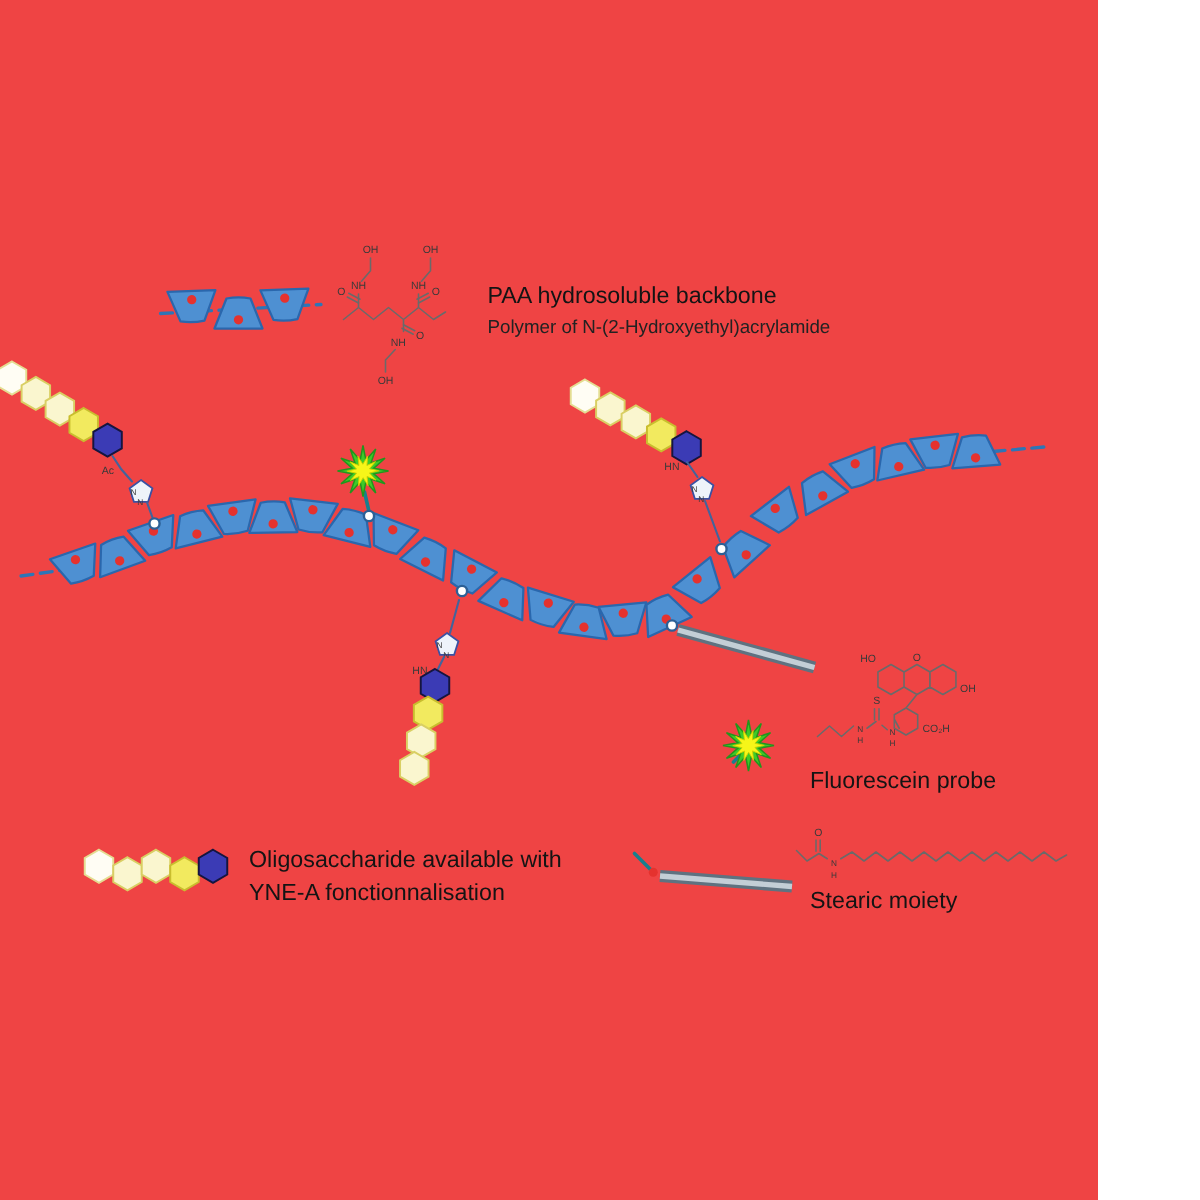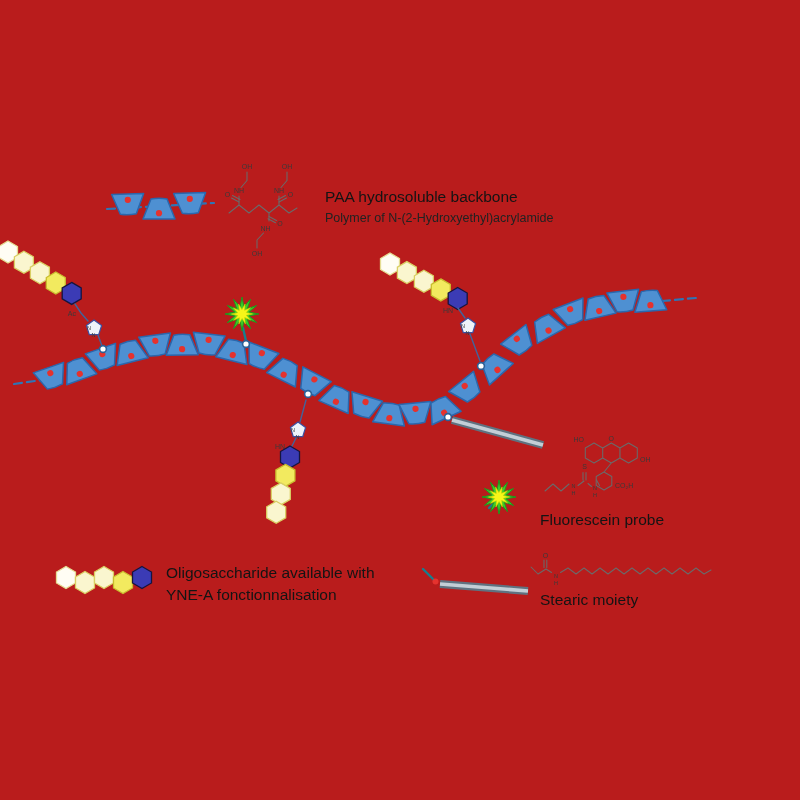--- a/index.html
+++ b/index.html
@@ -1,16 +1,16 @@
 <!DOCTYPE html>
 <html style="--fan-fill: #4e90d2; --fan-stroke: #2a67ad; --red-dot: #e5322e; --dash-blue: #2e75b6; --hex-pale-fill: #faf6cf; --hex-pale-stroke: #d9cf63; --hex-yellow-fill: #f2ea5f; --hex-yellow-stroke: #c9bd2e; --hex-blue-fill: #3b3bb5; --hex-blue-stroke: #15153f; --hex-ghost-fill: #fffdf4; --hex-ghost-stroke: #e4dd92; --star-green: #3ecb28; --star-yellow: #f6f619; --rod-dark: #5f7280; --rod-light: #c3ced6; --teal-link: #177f8e; --chem-stroke: #6a6a6a;"><head>
 <meta charset="utf-8">
 <style>
   html,body{margin:0;padding:0;background:#fff}
-  .stage{position:relative;width:800px;height:800px;background:#b91c1c;overflow:hidden;
+  .stage{position:relative;width:732px;height:800px;background:#ef4444;overflow:hidden;
          font-family:"Liberation Sans",sans-serif}
   svg{display:block;font-family:"Liberation Sans",sans-serif}
 
   .dash{stroke:var(--dash-blue,#2e75b6);stroke-width:2.2;stroke-dasharray:8 5;fill:none;stroke-linecap:round}
   .hex{stroke-width:1.3}
   .hex-pale{fill:var(--hex-pale-fill,#faf6cf);stroke:var(--hex-pale-stroke,#d9cf63)}
   .hex-yellow{fill:var(--hex-yellow-fill,#f2ea5f);stroke:var(--hex-yellow-stroke,#c9bd2e)}
   .hex-blue{fill:var(--hex-blue-fill,#3b3bb5);stroke:var(--hex-blue-stroke,#15153f)}
   .hex-ghost{fill:var(--hex-ghost-fill,#fffdf4);stroke:var(--hex-ghost-stroke,#e4dd92)}
   .linker{stroke:#41649c;stroke-width:1.4;fill:none;stroke-linecap:round}

